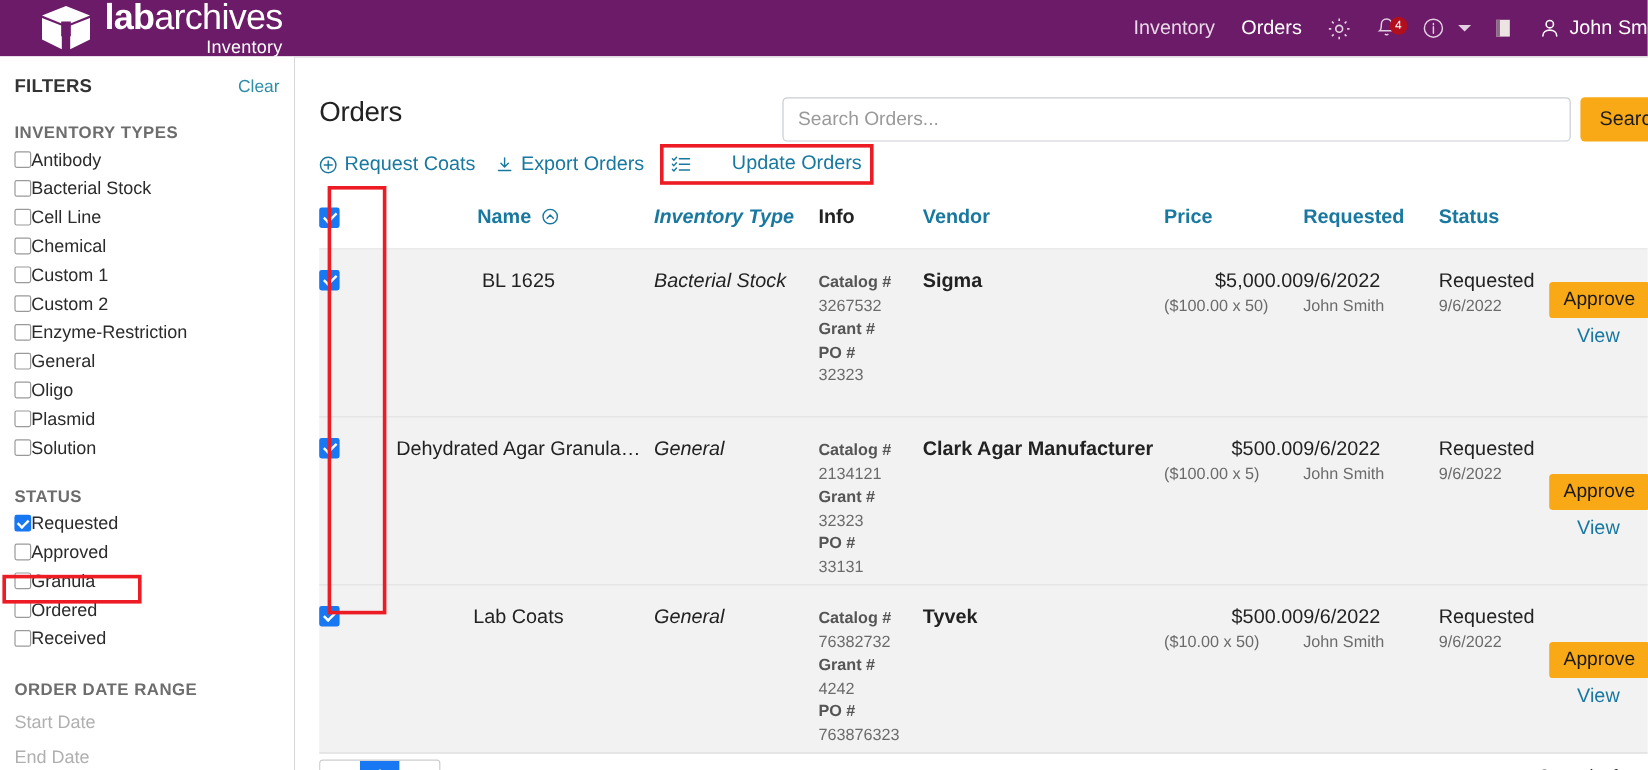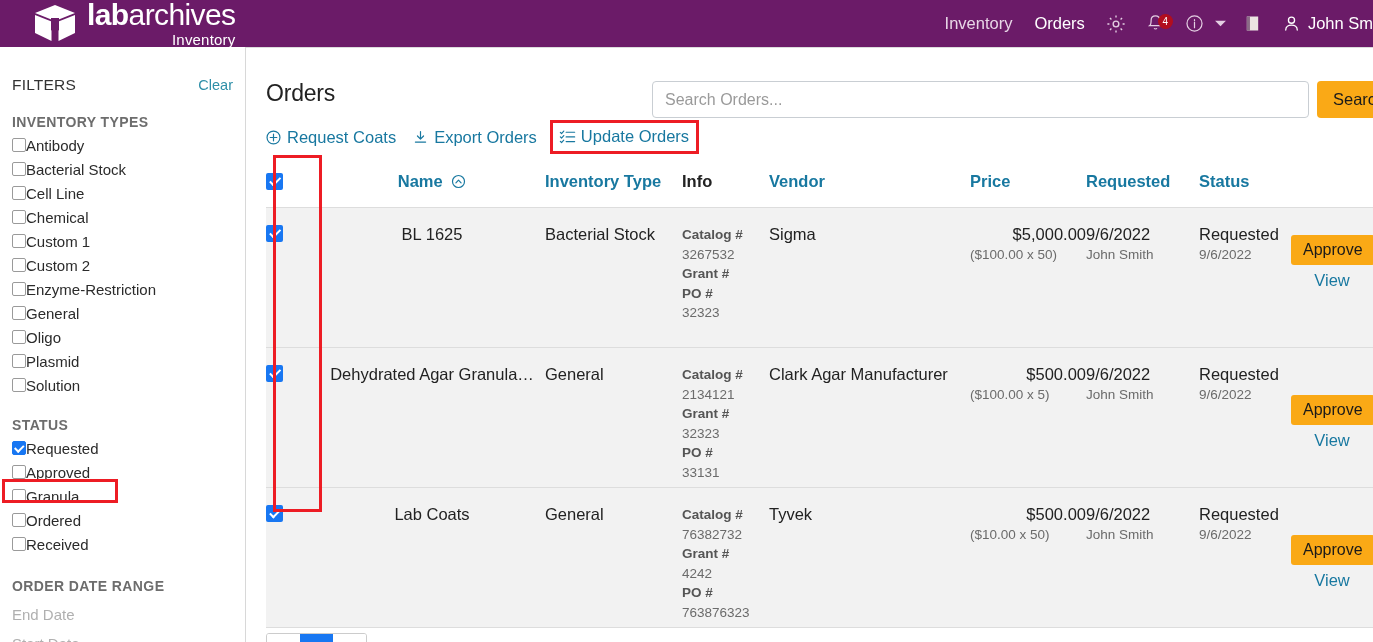--- a/index.html
+++ b/index.html
@@ -63,21 +63,21 @@
     width: 246px; height: 595px;
     background: #ffffff;
     border-right: 1px solid #d8d8d8;
     padding: 0 12px;
     overflow: hidden;
   }
   #filterhead {
     display: flex; align-items: baseline; justify-content: space-between;
     margin-top: 17px;
   }
-  #filterhead .t { font-size: 15.5px; font-weight: normal; color: #333; letter-spacing: .2px; margin-top: 12px;}
+  #filterhead .t { font-size: 15.5px; font-weight: bold; color: #333; letter-spacing: .2px;}
   #filterhead .c { font-size: 14.5px; color: #2E8FA8; cursor: pointer; }
 
   .grouphead {
     font-size: 14px; font-weight: bold; color: #6d6d6d;
     letter-spacing: .4px; margin-top: 20px; margin-bottom: 3px;
   }
   .cbrow {
     display: flex; align-items: center; height: 24px;
     cursor: pointer; position: relative;
   }
@@ -119,21 +119,21 @@
     display: flex; align-items: center; gap: 0px;
   }
   .tbitem {
     display: flex; align-items: center; color: #1878A0;
     font-size: 16.5px; cursor: pointer; white-space: nowrap;
   }
   .tbitem svg { margin-right: 5px; display: block; }
   #tb-request { margin-right: 16px; }
   #tb-export { margin-right: 9px; }
   #tb-update {
-    border: 3px solid #ED1C24; padding: 4px 7px 5px 6px; margin-left: 4px;
+    border: 3px solid #ED1C24; padding: 4px 7px 5px 6px; margin-left: 4px; gap: 29px;
   }
 
   #searchwrap {
     position: absolute; left: 406px; top: 33px;
     display: flex; align-items: stretch;
   }
   #searchinput {
     width: 657px; height: 37px;
     border: 1px solid #c9ced3; border-radius: 4px;
     background: #fff; font-size: 16px; color: #9a9a9a;
@@ -153,23 +153,23 @@
 
   #thead {
     height: 53px; border-bottom: 1px solid #dddddd;
     align-items: center;
   }
   #thead .cell { color: #1878A0; font-size: 16.5px; font-weight: bold; }
   #thead .cell.plain { color: #222; }
 
   .c-check { width: 53px; flex: none; display: flex; align-items: flex-start; padding-top: 0px;}
   .c-name  { width: 226px; flex: none; text-align: center; }
-  .c-type  { width: 137px; flex: none; }
+  .c-type  { width: 137px; flex: none; font-style: italic; }
   .c-info  { width: 87px; flex: none; }
-  .c-vendor{ width: 201px; flex: none; }
+  .c-vendor{ width: 201px; flex: none; font-weight: bold; }
   .c-price { width: 116px; flex: none; }
   .c-req   { width: 113px; flex: none; }
   .c-status{ width: 92px; flex: none; }
   .c-act   { width: 82px; flex: none; }
 
   .datarow {
     background: #F2F2F2; border-bottom: 1px solid #dddddd;
     min-height: 140px; padding-top: 17px;
   }
   .datarow .name { font-size: 16.5px; color: #222; }
@@ -369,22 +369,22 @@
         <span class="box"></span>
         <span class="lbl">Ordered</span>
       </div>
     <div class="cbrow">
         <span class="box"></span>
         <span class="lbl">Received</span>
       </div>
   </div>
 
   <div class="grouphead" style="margin-top:22px">ORDER DATE RANGE</div>
+  <div class="dateinput">Start Date</div>
   <div class="dateinput">End Date</div>
-  <div class="dateinput">Start Date</div>
 
   <div id="hl-requested"></div>
 </div>
 
 <div id="main">
 
   <div id="pagetitle">Orders</div>
 
   <div id="toolbar">
     <div class="tbitem" id="tb-request">

